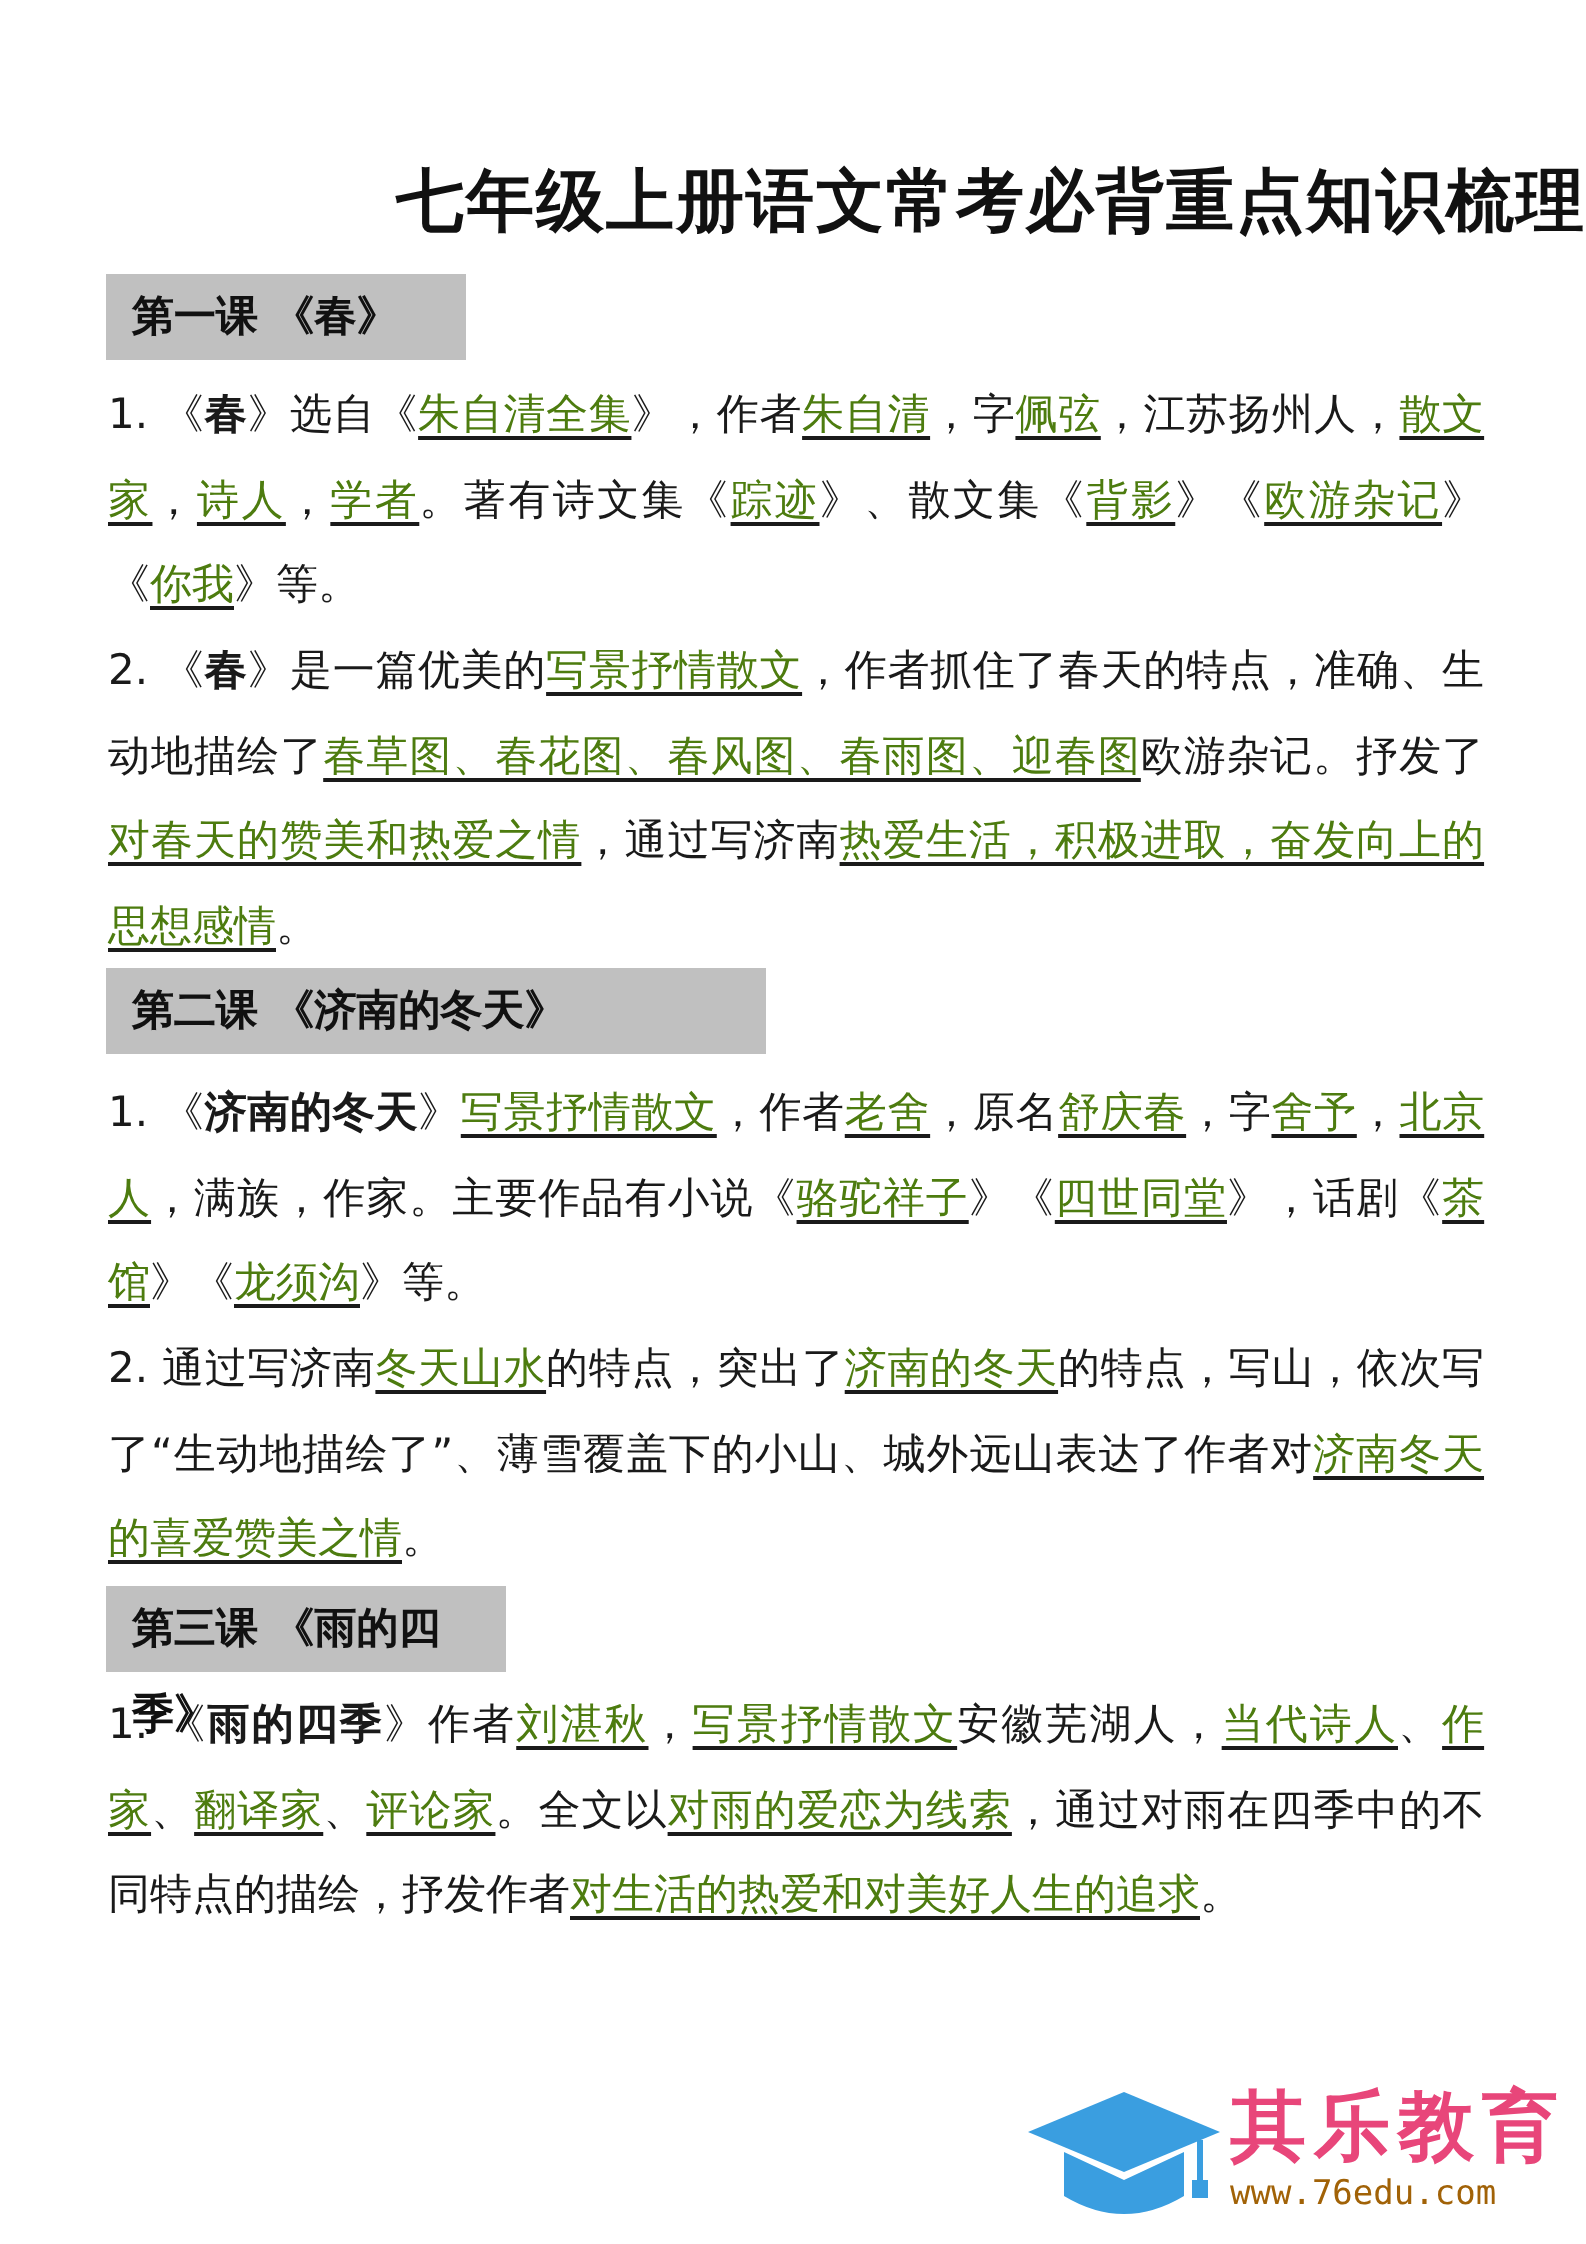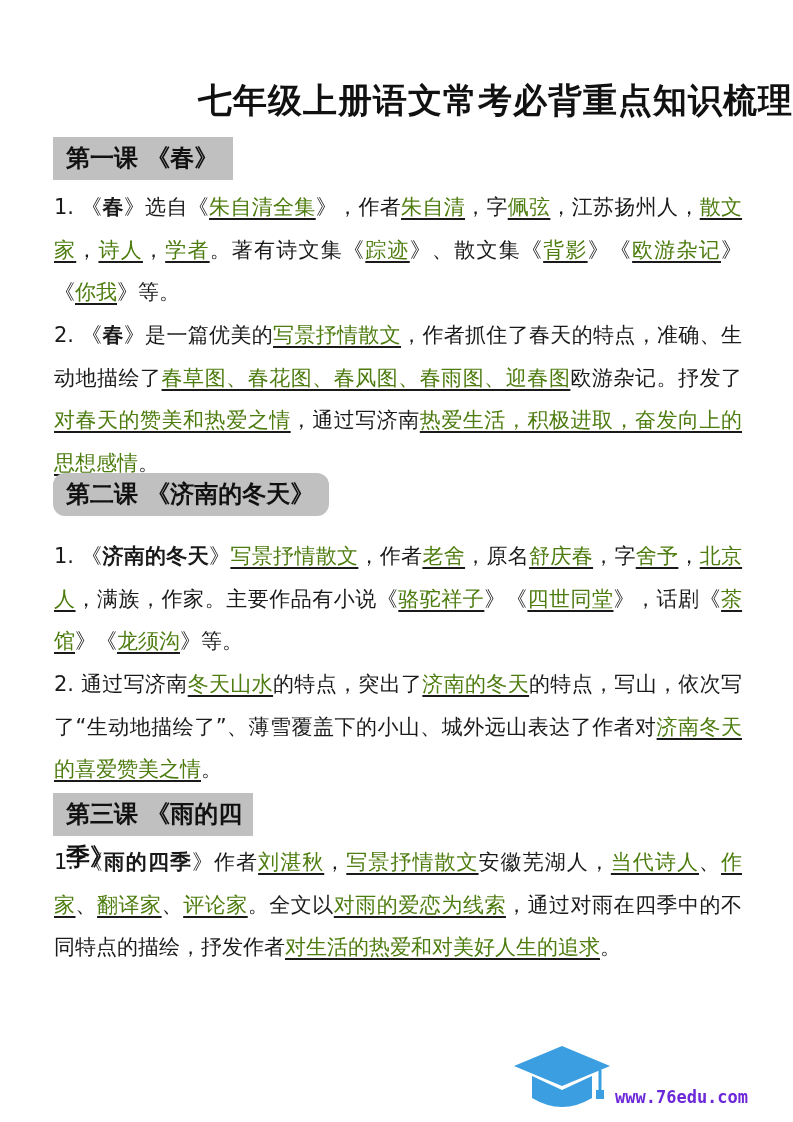--- a/index.html
+++ b/index.html
@@ -1,51 +1,52 @@
 <!DOCTYPE html>
 <html><head>
 <meta charset="utf-8">
 <style>
   html, body { margin: 0; padding: 0; background: #ffffff; }
   body { width: 793px; height: 1122px; position: relative; overflow: hidden;
          font-family: "DejaVu Sans", "Liberation Sans", sans-serif; color: #1a1a1a; }
   .title { position: absolute; top: 78px; left: 0; width: 793px; text-align: right;
            font-size: 34px; font-weight: bold; color: #111; letter-spacing: 1px; }
   .section-head { position: absolute; left: 53px; height: 43px; background: #c0c0c0;
-                  font-size: 24px; font-weight: bold; color: #111; line-height: 43px;
+                  font-size: 21px; font-weight: bold; color: #111; line-height: 43px;
                   padding-left: 13px; box-sizing: border-box; }
   .para { position: absolute; left: 54px; width: 688px; font-size: 21px; line-height: 42.5px;
           text-align: justify; text-align-last: left; color: #1a1a1a; }
   .k { color: #4d7c0f; font-weight: normal; text-decoration: underline; text-decoration-color: #1a1a1a;
        text-underline-offset: 4px; text-decoration-thickness: 1.5px; }
   .b { font-weight: bold; }
   .logo { position: absolute; left: 512px; top: 1040px; width: 272px; height: 72px; }
   .logo-text { position: absolute; left: 103px; top: -2px; font-size: 38px; font-weight: bold;
                color: #e8467a; letter-spacing: 4px; white-space: nowrap; }
-  .logo-url { position: absolute; left: 103px; top: 47px; font-size: 17px; font-weight: bold;
-              color: #6d28d9; font-family: "DejaVu Sans Mono", monospace; white-space: nowrap; }
+  .logo-url { position: absolute; left: 103px; top: 47px; font-size: 17px; font-weight: normal;
+              color: #a16207; font-family: "DejaVu Sans Mono", monospace; white-space: nowrap; }
   .cap { position: absolute; left: 0; top: 4px; }
 </style>
 </head>
 <body>
 
 <div class="title">七年级上册语文常考必背重点知识梳理</div>
 
 <div class="section-head" style="top:137px;width:180px;">第一课 《春》</div>
 <div class="para" style="top:186px;"><span>1. 《</span><span class="b">春</span><span>》选自《</span><span class="k">朱自清全集</span><span>》，作者</span><span class="k">朱自清</span><span>，字</span><span class="k">佩弦</span><span>，江苏扬州人，</span><span class="k">散文家</span><span>，</span><span class="k">诗人</span><span>，</span><span class="k">学者</span><span>。著有诗文集《</span><span class="k">踪迹</span><span>》、散文集《</span><span class="k">背影</span><span>》《</span><span class="k">欧游杂记</span><span>》《</span><span class="k">你我</span><span>》等。</span></div>
 <div class="para" style="top:314px;"><span>2. 《</span><span class="b">春</span><span>》是一篇优美的</span><span class="k">写景抒情散文</span><span>，作者抓住了春天的特点，准确、生动地描绘了</span><span class="k">春草图、春花图、春风图、春雨图、迎春图</span><span>欧游杂记。抒发了</span><span class="k">对春天的赞美和热爱之情</span><span>，通过写济南</span><span class="k">热爱生活，积极进取，奋发向上的思想感情</span><span>。</span></div>
 
-<div class="section-head" style="top:473px;width:276px;border-radius:12px;">第二课 《济南的冬天》</div>
+<div class="section-head" style="top:484px;width:330px;">第二课 《济南的冬天》</div>
 <div class="para" style="top:535px;"><span>1. 《</span><span class="b">济南的冬天</span><span>》</span><span class="k">写景抒情散文</span><span>，作者</span><span class="k">老舍</span><span>，原名</span><span class="k">舒庆春</span><span>，字</span><span class="k">舍予</span><span>，</span><span class="k">北京人</span><span>，满族，作家。主要作品有小说《</span><span class="k">骆驼祥子</span><span>》《</span><span class="k">四世同堂</span><span>》，话剧《</span><span class="k">茶馆</span><span>》《</span><span class="k">龙须沟</span><span>》等。</span></div>
 <div class="para" style="top:663px;"><span>2. 通过写济南</span><span class="k">冬天山水</span><span>的特点，突出了</span><span class="k">济南的冬天</span><span>的特点，写山，依次写了“生动地描绘了”、薄雪覆盖下的小山、城外远山表达了作者对</span><span class="k">济南冬天的喜爱赞美之情</span><span>。</span></div>
 
 <div class="section-head" style="top:793px;width:200px;">第三课 《雨的四季》</div>
 <div class="para" style="top:841px;"><span>1. 《</span><span class="b">雨的四季</span><span>》作者</span><span class="k">刘湛秋</span><span>，</span><span class="k">写景抒情散文</span><span>安徽芜湖人，</span><span class="k">当代诗人</span><span>、</span><span class="k">作家</span><span>、</span><span class="k">翻译家</span><span>、</span><span class="k">评论家</span><span>。全文以</span><span class="k">对雨的爱恋为线索</span><span>，通过对雨在四季中的不同特点的描绘，抒发作者</span><span class="k">对生活的热爱和对美好人生的追求</span><span>。</span></div>
 
 <div class="logo">
   <svg class="cap" width="100" height="66" viewBox="0 0 100 66">
     <polygon points="2,22 50,2 98,22 50,42" fill="#3a9ee0"></polygon>
     <path d="M20,32 L20,54 Q50,72 80,54 L80,32 L50,46 Z" fill="#3a9ee0"></path>
     <line x1="88" y1="26" x2="88" y2="48" stroke="#3a9ee0" stroke-width="3"></line>
     <rect x="84" y="46" width="8" height="9" fill="#3a9ee0"></rect>
   </svg>
+  <div class="logo-text">其乐教育</div>
   <div class="logo-url">www.76edu.com</div>
 </div>
 
 </body></html>

